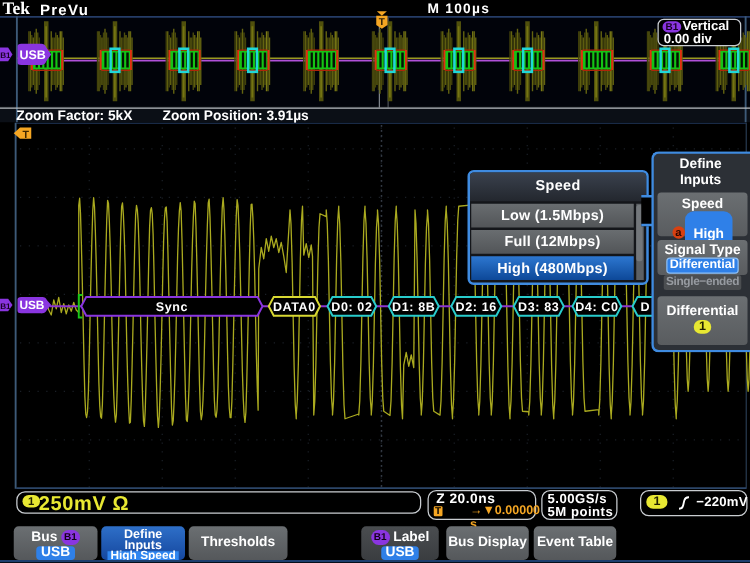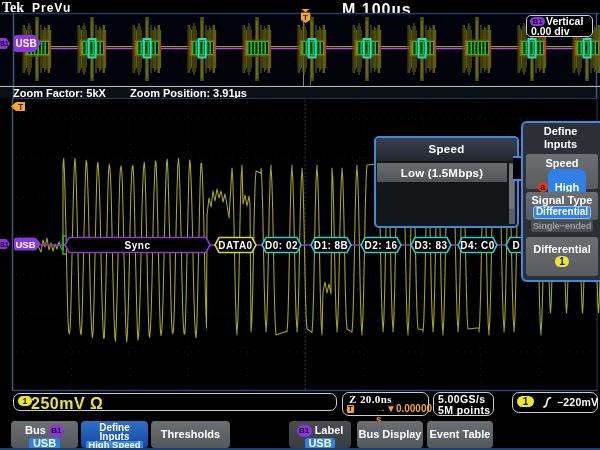--- a/index.html
+++ b/index.html
@@ -7,21 +7,21 @@
 .wt{color:#fff;}
 .badge{display:inline-block;background:#8a35e0;color:#120018;border-radius:7px;font-weight:bold;text-align:center;}
 .bluepill{display:inline-block;background:#2f80e8;color:#fff;border-radius:3px;font-weight:bold;}
 .graybtn{position:absolute;background:linear-gradient(#6b6f72,#55585b);border-radius:4px;color:#fff;font-weight:bold;text-align:center;}
 .statbox{position:absolute;border:1px solid #c9cdd1;border-radius:7px;background:#000;}
 </style></head>
 <body>
 
 <div class="abs b" style="left:2px;top:0px;font-size:14px;color:#fff;font-family:'Liberation Serif',serif;">Tek</div>
 <div class="abs b" style="left:32px;top:1px;font-size:12px;color:#fff;letter-spacing:1px;">PreVu</div>
-<div class="abs b" style="left:342px;top:1px;font-size:16px;color:#fff;letter-spacing:1px;">M 100µs</div>
+<div class="abs b" style="left:342px;top:1px;font-size:11px;color:#fff;letter-spacing:1px;">M 100µs</div>
 
 <svg class="abs" style="left:0;top:0;" width="600" height="98" viewBox="0 0 600 98">
   <rect x="0" y="13" width="600" height="72" fill="#01030a"></rect>
   <rect x="0" y="85" width="600" height="13" fill="#0b0f16"></rect>
   <line x1="0" y1="13.5" x2="600" y2="13.5" stroke="#253c66" stroke-width="1.5"></line>
   <line x1="13.5" y1="13" x2="13.5" y2="98" stroke="#3d5a78" stroke-width="1.5"></line>
   <line x1="596.5" y1="13" x2="596.5" y2="98" stroke="#3d5a78" stroke-width="1.5"></line>
   <line x1="303.5" y1="14" x2="303.5" y2="86" stroke="#7e838a" stroke-width="1"></line>
   <line x1="310.5" y1="14" x2="310.5" y2="86" stroke="#4a4f55" stroke-width="1"></line>
   <line x1="14" y1="46.5" x2="596" y2="46.5" stroke="#9a9a20" stroke-width="1.2"></line>
@@ -1165,20 +1165,22 @@
     <text x="477.5" y="151" font-size="10" font-weight="bold" fill="#fff" text-anchor="middle" letter-spacing="0.5">D4: C0</text>
   <polygon points="510,139.5 541,139.5 545,147 541,154.5 510,154.5 506,147" fill="#000" stroke="#28cccc" stroke-width="1.6"></polygon>
     <text x="516" y="151" font-size="10" font-weight="bold" fill="#fff" text-anchor="middle">D</text>
 </svg>
 
 <div class="abs" style="left:374px;top:136px;width:141px;height:88px;background:#14161a;border:2px solid #3f8be0;border-radius:5px;">
   <div class="abs" style="left:0;top:0;width:141px;height:23px;background:linear-gradient(#3a414d,#23272e);border-radius:3px 3px 0 0;text-align:center;">
     <span class="b wt" style="font-size:11.5px;line-height:23px;letter-spacing:0.3px;">Speed</span>
   </div>
   <div class="abs" style="left:1px;top:25px;width:130px;height:19px;background:linear-gradient(#696d70,#525558);text-align:center;"><span class="b wt" style="font-size:11.5px;line-height:19px;letter-spacing:0.2px;">Low (1.5Mbps)</span></div>
+  <div class="abs" style="left:1px;top:46px;width:130px;height:19px;background:linear-gradient(#696d70,#525558);text-align:center;"><span class="b wt" style="font-size:11.5px;line-height:19px;letter-spacing:0.2px;">Full (12Mbps)</span></div>
+  <div class="abs" style="left:1px;top:67px;width:130px;height:19px;background:linear-gradient(#2d77d0,#0d4898);text-align:center;"><span class="b wt" style="font-size:11.5px;line-height:19px;letter-spacing:0.2px;">High (480Mbps)</span></div>
   <div class="abs" style="left:132.5px;top:25px;width:6.5px;height:61px;background:#5c6064;">
     <div class="abs" style="left:0.5px;top:1px;width:5px;height:45px;background:#73777b;border-radius:2px;"></div>
   </div>
 </div>
 <div class="abs" style="left:513px;top:156px;width:10px;height:21px;background:#000;border-top:2.5px solid #3f8be0;border-bottom:2.5px solid #3f8be0;"></div>
 
 <div class="abs" style="left:521px;top:121px;width:79px;height:157px;background:#2c3036;border:2px solid #3f8be0;border-right:none;border-radius:6px 0 0 6px;">
   <div class="b wt abs" style="left:0;top:2px;width:75px;text-align:center;font-size:11px;line-height:13px;">Define<br>Inputs</div>
   <div class="abs" style="left:3px;top:31px;width:72px;height:35px;background:linear-gradient(#6b6f72,#595c5f);border-radius:3px;">
     <div class="b wt" style="text-align:center;font-size:11px;margin-top:3px;">Speed</div>
@@ -1195,21 +1197,21 @@
     <div class="b wt" style="text-align:center;font-size:11px;margin-top:6px;">Differential</div>
     <div style="text-align:center;margin-top:1px;font-size:0;line-height:0;"><span style="display:inline-block;background:#e8e832;border-radius:6px;color:#202000;font-size:10px;font-weight:bold;padding:0 4px;line-height:11px;">1</span></div>
   </div>
 </div>
 
 <div class="statbox" style="left:13px;top:393px;width:322px;height:16px;">
   <span class="abs" style="left:4px;top:2px;width:14px;height:10px;background:#e8e832;border-radius:6px;color:#202000;font-size:9px;font-weight:bold;text-align:center;line-height:10px;">1</span>
   <span class="abs b" style="left:17px;top:1px;color:#e8e832;font-size:16px;letter-spacing:0.5px;">250mV Ω</span>
 </div>
 <div class="statbox" style="left:342px;top:392px;width:85px;height:22px;">
-  <span class="abs b wt" style="left:6px;top:0px;font-size:11px;letter-spacing:0.4px;font-family:Liberation Serif, serif;">Z 20.0ns</span>
+  <span class="abs b wt" style="left:6px;top:0px;font-size:11px;letter-spacing:0.4px;">Z 20.0ns</span>
   <span class="abs" style="left:4px;top:11.5px;width:7px;height:8px;background:#f5a623;border-radius:1px;color:#000;font-size:8px;font-weight:bold;text-align:center;line-height:8px;">T</span>
   <span class="abs b" style="left:12px;top:10px;color:#f5a623;font-size:10px;padding-left:21px;">→▼0.00000 s</span>
 </div>
 <div class="statbox" style="left:433px;top:392px;width:59px;height:22px;">
   <span class="abs b wt" style="left:4px;top:0px;font-size:10.5px;letter-spacing:0.4px;">5.00GS/s</span>
   <span class="abs b wt" style="left:4px;top:11px;font-size:10.5px;letter-spacing:0.4px;">5M points</span>
 </div>
 <div class="statbox" style="left:512px;top:392px;width:84px;height:19px;">
   <span class="abs" style="left:4px;top:3px;width:17px;height:11px;background:#e8e832;border-radius:6px;color:#202000;font-size:10px;font-weight:bold;text-align:center;line-height:11px;">1</span>
   <svg class="abs" style="left:29px;top:3px;" width="11" height="13" viewBox="0 0 11 13">

